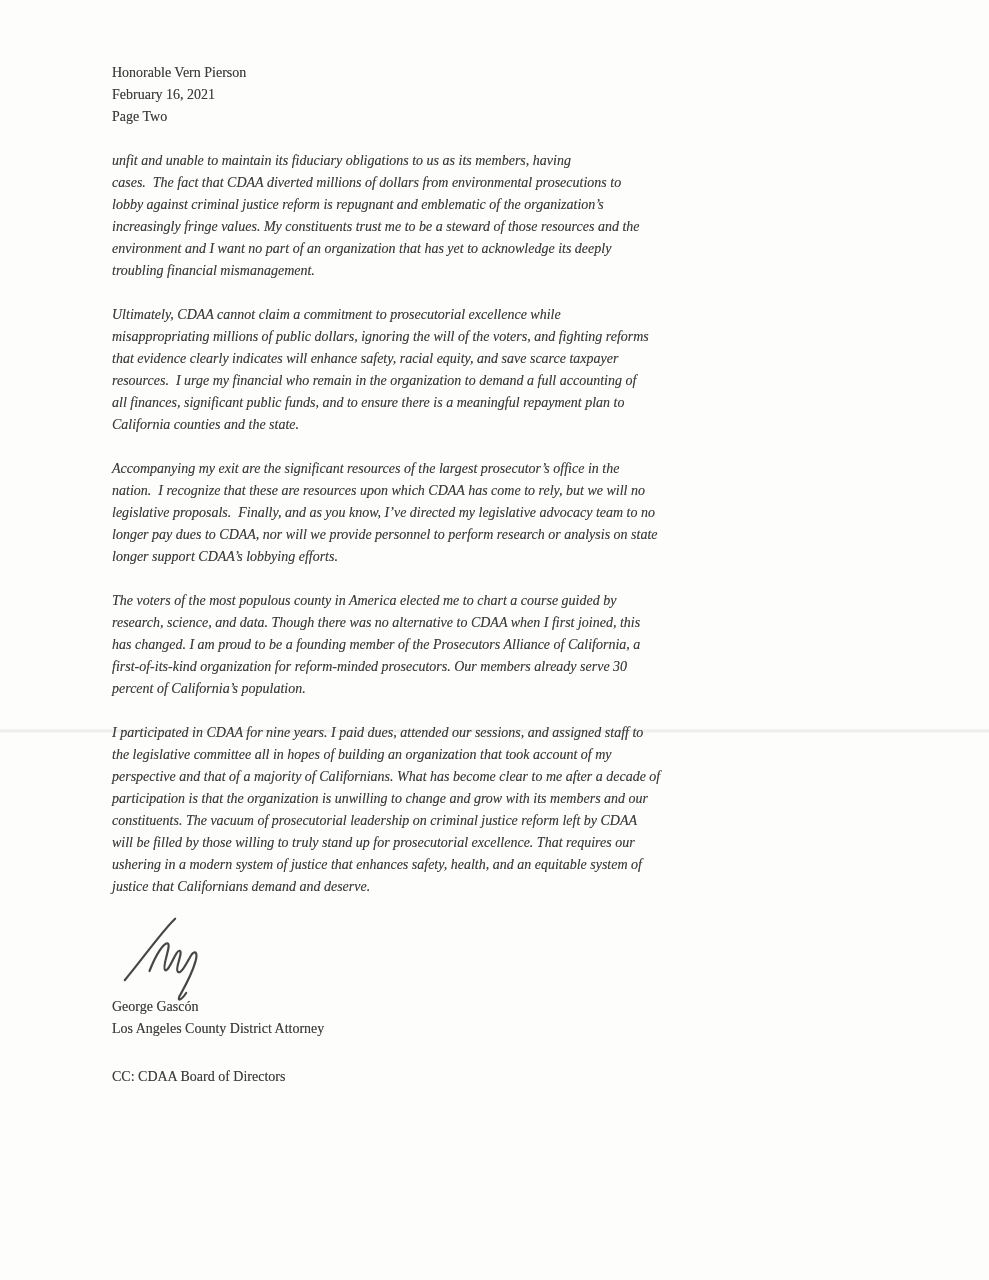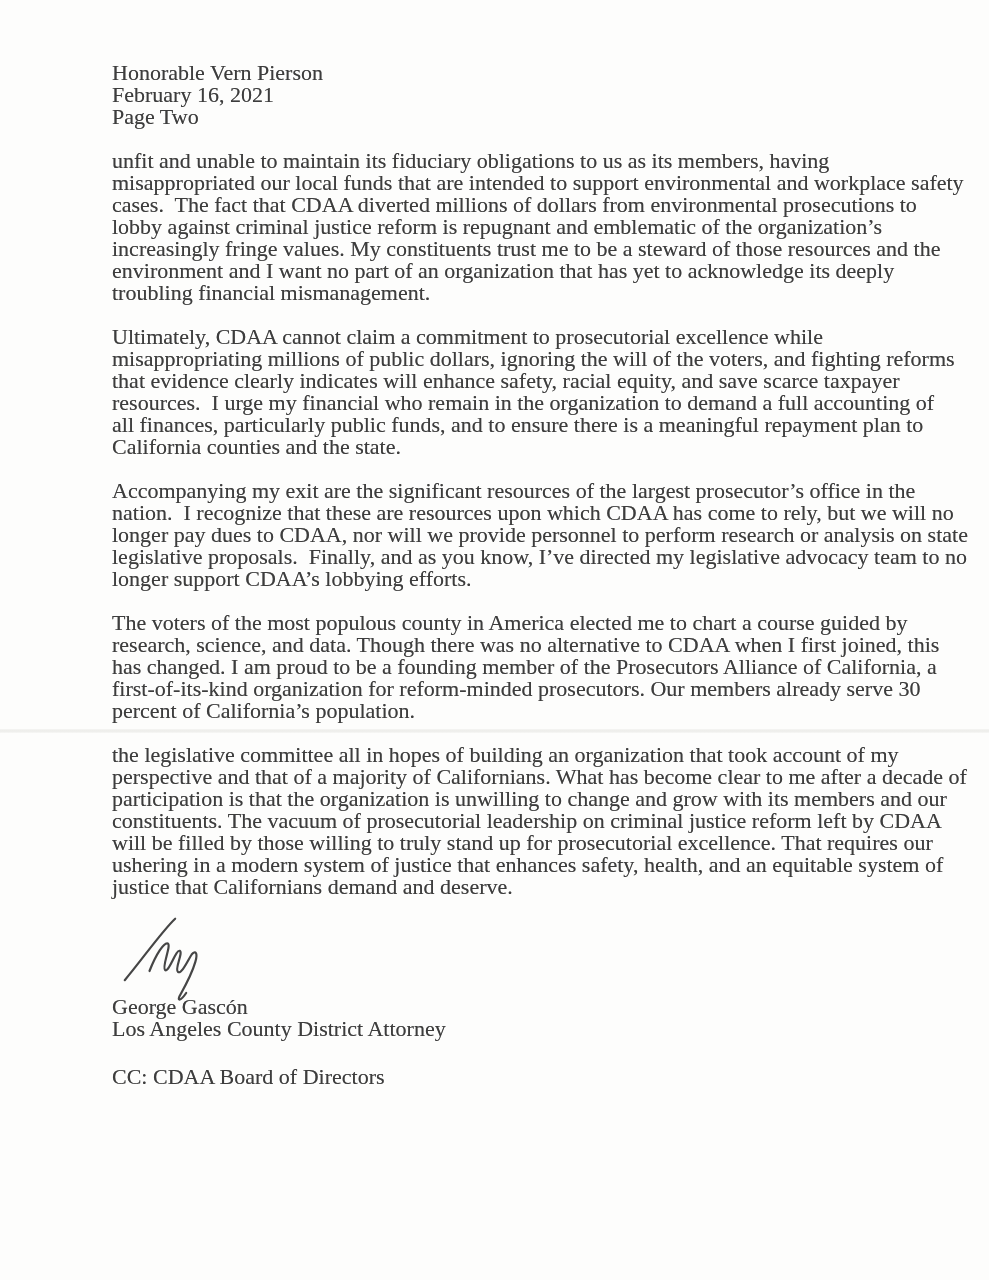--- a/index.html
+++ b/index.html
@@ -29,27 +29,27 @@
     width:989px;
     height:4px;
     background:linear-gradient(to bottom,#f4f4f2,#e9e9e6 50%,#f7f7f5);
     opacity:.85;
   }
   .content{
     position:absolute;
     left:112px;
     top:62px;
     width:800px;
-    font-size:22px;
+    font-size:14px;
     line-height:22px;
     text-shadow:0 0 0.6px rgba(70,70,70,.55);
   }
   .line{white-space:pre;}
   .header-block{margin:0 0 22px 0;}
-  .paragraph{margin:0 0 22px 0;}
+  .paragraph{margin:0 0 22px 0;font-style:italic;}
   .closing{margin:0;}
   .signature-wrap{
     height:76px;
     margin:2px 0 0 10px;
     position:relative;
   }
   .signature-wrap svg{
     position:absolute;
     left:0;
     top:-6px;
@@ -68,50 +68,50 @@
 
     <div class="header-block">
       <div class="line">Honorable Vern Pierson</div>
       <div class="line">February 16, 2021</div>
       <div class="line">Page Two</div>
     </div>
 
     <div>
         <div class="paragraph">
           <div class="line">unfit and unable to maintain its fiduciary obligations to us as its members, having</div>
-          <div class="line">misappropriated our local funds that are intended to support environmental and workplace safety</div>
           <div class="line">cases.  The fact that CDAA diverted millions of dollars from environmental prosecutions to</div>
           <div class="line">lobby against criminal justice reform is repugnant and emblematic of the organization’s</div>
           <div class="line">increasingly fringe values. My constituents trust me to be a steward of those resources and the</div>
           <div class="line">environment and I want no part of an organization that has yet to acknowledge its deeply</div>
           <div class="line">troubling financial mismanagement.</div>
         </div>
         <div class="paragraph">
           <div class="line">Ultimately, CDAA cannot claim a commitment to prosecutorial excellence while</div>
           <div class="line">misappropriating millions of public dollars, ignoring the will of the voters, and fighting reforms</div>
           <div class="line">that evidence clearly indicates will enhance safety, racial equity, and save scarce taxpayer</div>
           <div class="line">resources.  I urge my financial who remain in the organization to demand a full accounting of</div>
-          <div class="line">all finances, particularly public funds, and to ensure there is a meaningful repayment plan to</div>
+          <div class="line">all finances, significant public funds, and to ensure there is a meaningful repayment plan to</div>
           <div class="line">California counties and the state.</div>
         </div>
         <div class="paragraph">
           <div class="line">Accompanying my exit are the significant resources of the largest prosecutor’s office in the</div>
           <div class="line">nation.  I recognize that these are resources upon which CDAA has come to rely, but we will no</div>
+          <div class="line">legislative proposals.  Finally, and as you know, I’ve directed my legislative advocacy team to no</div>
           <div class="line">longer pay dues to CDAA, nor will we provide personnel to perform research or analysis on state</div>
-          <div class="line">legislative proposals.  Finally, and as you know, I’ve directed my legislative advocacy team to no</div>
           <div class="line">longer support CDAA’s lobbying efforts.</div>
         </div>
         <div class="paragraph">
           <div class="line">The voters of the most populous county in America elected me to chart a course guided by</div>
           <div class="line">research, science, and data. Though there was no alternative to CDAA when I first joined, this</div>
           <div class="line">has changed. I am proud to be a founding member of the Prosecutors Alliance of California, a</div>
           <div class="line">first-of-its-kind organization for reform-minded prosecutors. Our members already serve 30</div>
           <div class="line">percent of California’s population.</div>
         </div>
         <div class="paragraph">
+          <div class="line">I participated in CDAA for nine years. I paid dues, attended our sessions, and assigned staff to</div>
           <div class="line">the legislative committee all in hopes of building an organization that took account of my</div>
           <div class="line">perspective and that of a majority of Californians. What has become clear to me after a decade of</div>
           <div class="line">participation is that the organization is unwilling to change and grow with its members and our</div>
           <div class="line">constituents. The vacuum of prosecutorial leadership on criminal justice reform left by CDAA</div>
           <div class="line">will be filled by those willing to truly stand up for prosecutorial excellence. That requires our</div>
           <div class="line">ushering in a modern system of justice that enhances safety, health, and an equitable system of</div>
           <div class="line">justice that Californians demand and deserve.</div>
         </div>
       </div>
 

